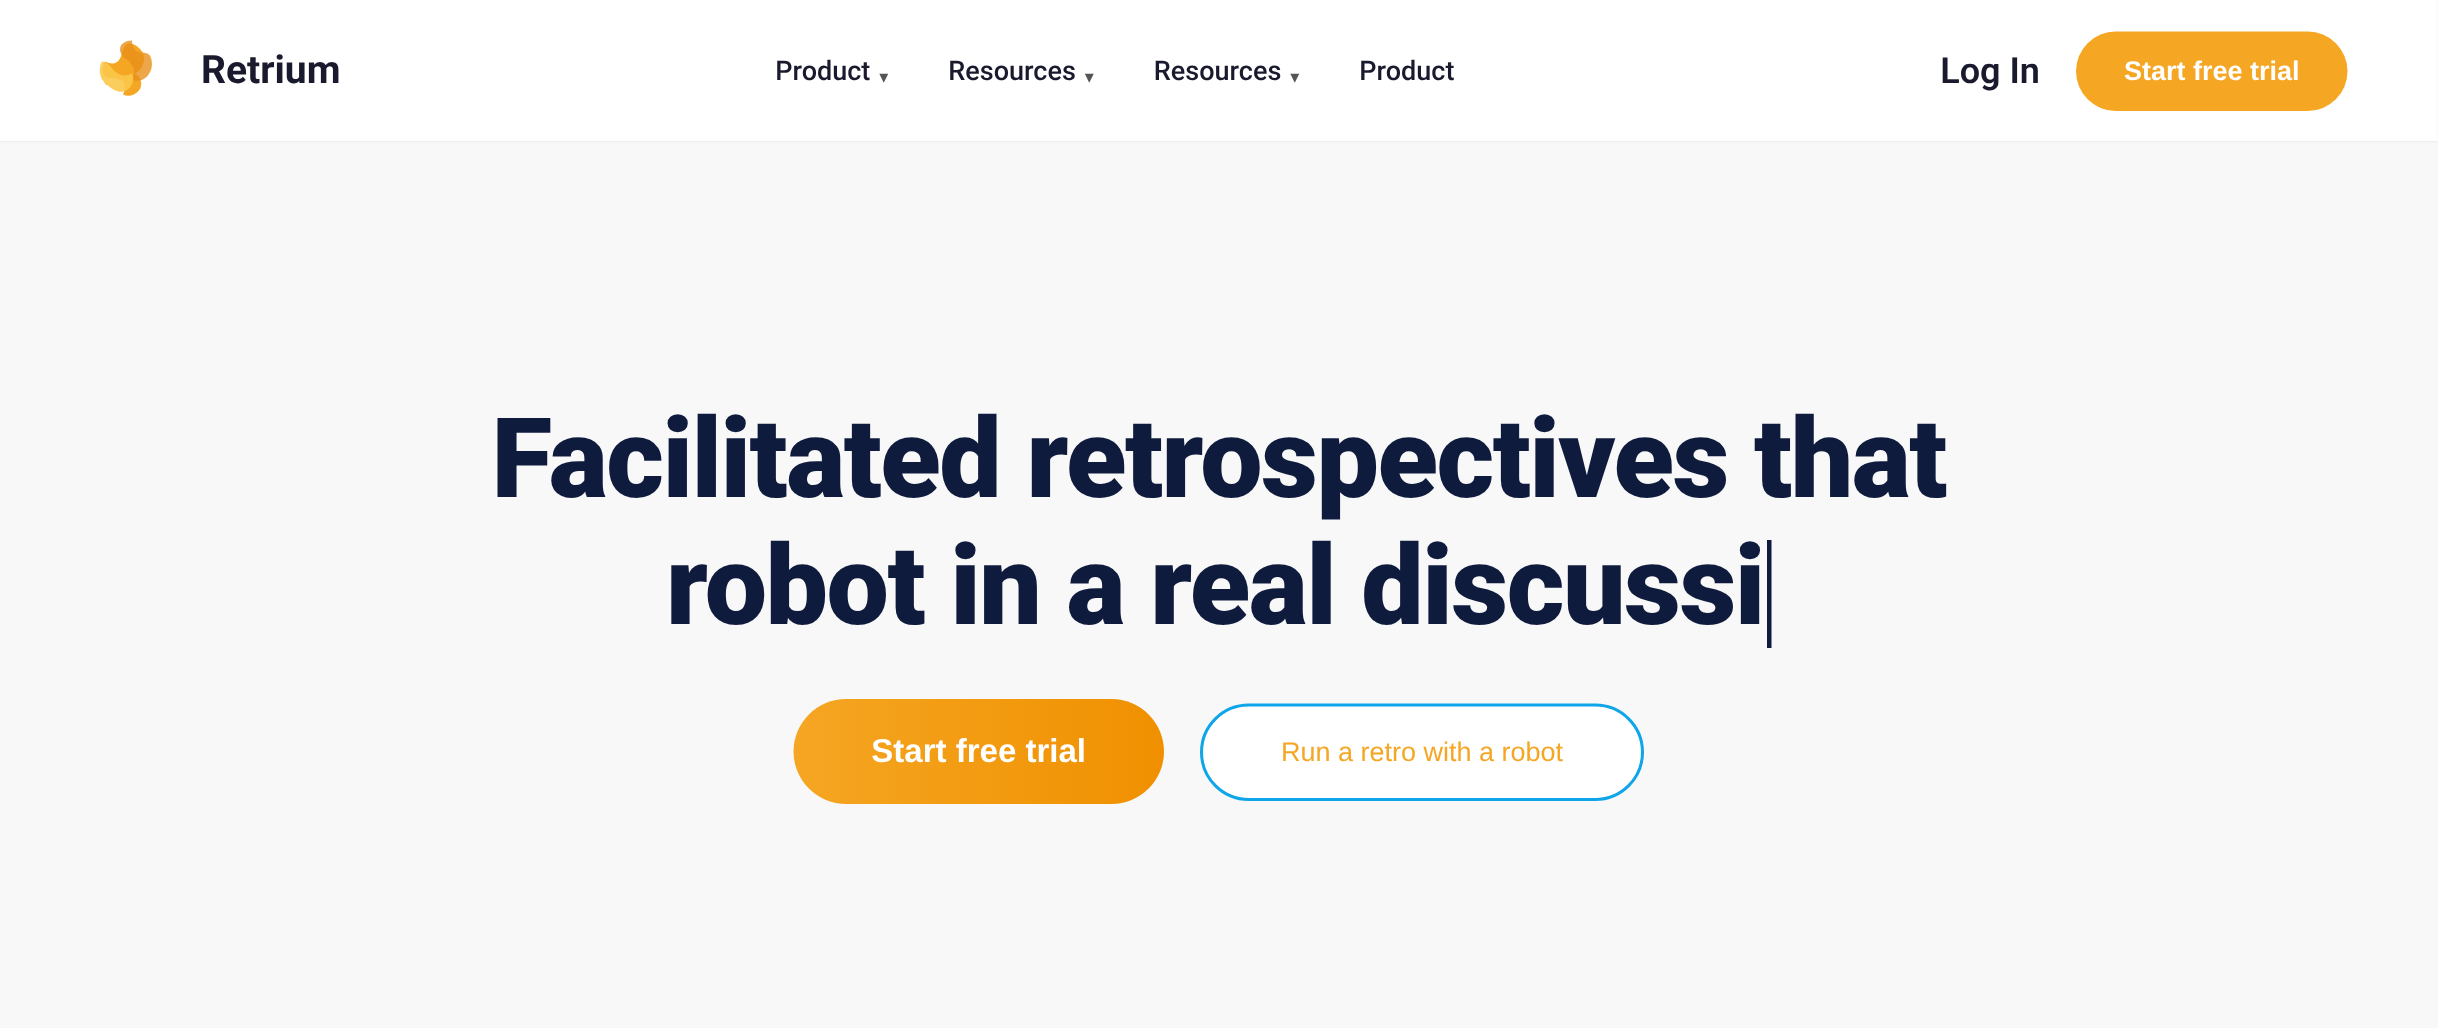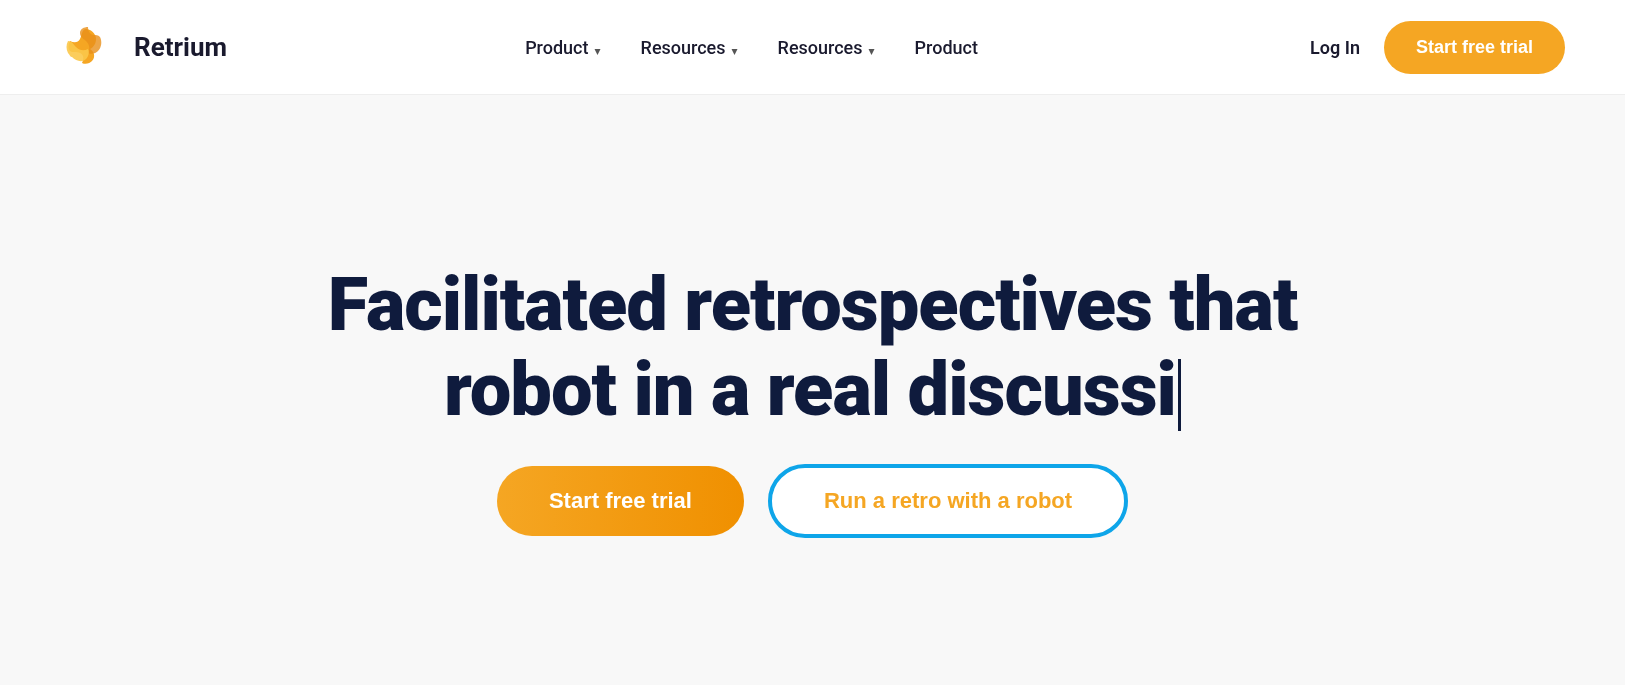--- a/index.html
+++ b/index.html
@@ -68,21 +68,21 @@
 
     .nav-right {
       display: flex;
       align-items: center;
       gap: 24px;
     }
 
     .login-link {
       text-decoration: none;
       color: #1a1a2e;
-      font-size: 18px;
+      font-size: 24px;
       font-weight: 600;
       margin-left: 34px;
     }
 
     .btn-trial-nav {
       background: linear-gradient(to right, #f5a623, #f5a623);
       color: #fff;
       font-size: 18px;
       font-weight: 700;
       padding: 16px 32px;
@@ -136,24 +136,24 @@
       padding: 22px 52px;
       border: none;
       border-radius: 50px;
       cursor: pointer;
       white-space: nowrap;
     }
 
     .btn-secondary {
       background: #fff;
       color: #f5a623;
-      font-size: 22px;
-      font-weight: 700;
+      font-size: 18px;
+      font-weight: 400;
       padding: 20px 52px;
-      border: 4px solid #0ea5e9;
+      border: 2px solid #0ea5e9;
       border-radius: 50px;
       cursor: pointer;
       white-space: nowrap;
     }
   </style>
 </head>
 <body>
 
 <nav>
   <div class="nav-logo">

